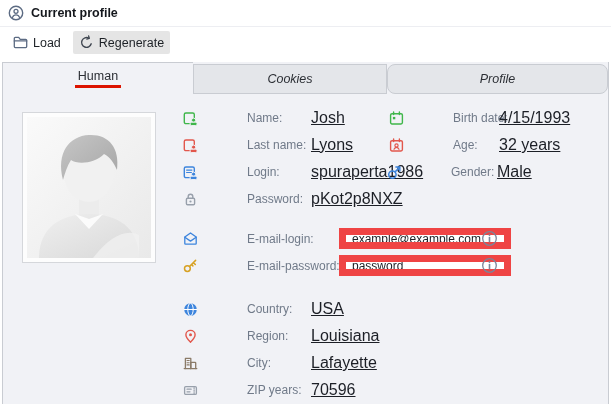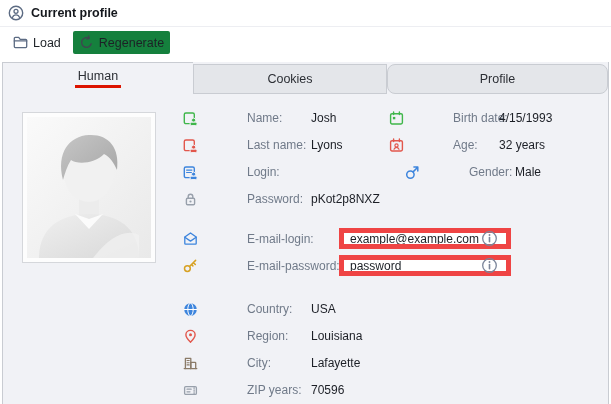--- a/index.html
+++ b/index.html
@@ -17,50 +17,50 @@
   .hdr .hic{width:16px;height:16px;margin-left:8px;flex:none;}
   .hdr-title{margin-left:7px;font-size:12.5px;font-weight:bold;color:#14171c;text-align:right;}
 
   
   .toolbar{position:absolute;left:0;top:27px;right:0;height:31px;background:#fff;
            display:flex;align-items:center;padding-left:7px;}
   .tbtn{display:inline-flex;align-items:center;gap:5px;border:none;background:transparent;
         font-family:inherit;font-size:12.5px;color:#1d2126;padding:4px 6px;margin-right:6px;
         border-radius:2px;cursor:pointer;}
   .tbtn .tic{width:15px;height:15px;flex:none;}
-  .tbtn-active{background:#15803d;}
+  .tbtn-active{background:#e5e5e5;}
 
   
   .panel{position:absolute;left:2px;top:62px;width:607px;bottom:0;box-sizing:border-box;
          background:var(--panel-bg,#f1f2f6);
          border-left:1px solid var(--border,#c9ccd2);
          border-right:1px solid var(--border,#c9ccd2);}
   .tabbar{display:flex;height:32px;}
   .tab{display:flex;align-items:center;justify-content:center;cursor:pointer;box-sizing:border-box;}
   .tab-human{width:190px;border-top:1px solid var(--border,#c9ccd2);}
   .tab-gray{background:var(--tab-bg,#e4e6ea);border:1px solid var(--border,#c9ccd2);
-            margin-top:2px;height:30px;}
+            margin-top:2px;height:30px;font-style:italic;}
   .tab-cookies{width:194px;}
   .tab-profile{flex:1;border-radius:8px;}
   .tab-label{font-size:12.5px;color:#2c2f35;}
   .tab-label-active{padding:0 3px 2px 3px;border-bottom:3px solid var(--accent-red,#dc1400);}
 
   
   .content{position:absolute;left:0;top:0;right:0;bottom:0;}
   .avatar-box{position:absolute;left:19px;top:50px;width:124px;height:141px;
               background:#fdfdfd;border:1px solid #d5d7db;padding:4px;}
   .avatar-box svg{display:block;}
 
   .row{position:absolute;display:flex;align-items:center;height:18px;}
   .row-input{height:21px;}
   .row .ic{width:15px;height:15px;margin-right:5px;flex:none;}
   .lbl{font-size:12px;color:#707a89;white-space:nowrap;flex:none;margin-left:44px;}
   .w1{width:64px;} .w2{width:46px;} .w3{width:92px;}
-  .val{font-size:12px;color:#1c1f26;white-space:nowrap;}
-  .tinput{width:172px;height:21px;box-sizing:border-box;border:5px solid #ef4444;
+  .val{font-size:16px;color:#1c1f26;white-space:nowrap;text-decoration:underline;}
+  .tinput{width:172px;height:21px;box-sizing:border-box;border:7px solid #ef4444;
           background:#fff;font-family:inherit;font-size:12px;color:#1c2026;padding:0 6px;}
   .info{position:absolute;width:17px;height:17px;cursor:pointer;}
 </style>
 </head>
 <body>
 
 <div id="app">
 
   <div class="hdr">
     <svg class="hic" viewBox="0 0 16 16">
@@ -150,20 +150,21 @@
       </div>
 
       <div class="row" style="left:180px;top:101px">
         <svg class="ic" viewBox="0 0 15 15">
           <rect x="1.3" y="2" width="10" height="10.6" rx="1.6" class="sk" style="stroke:var(--icon-blue,#3d85dd);stroke-width:1.4"></rect>
           <path d="M3.6 5.1 h5.3 M3.6 7.5 h5.3" class="sk" style="stroke:var(--icon-blue,#3d85dd);stroke-width:1.2"></path>
           <circle cx="10.6" cy="9.2" r="2.1" style="fill:var(--icon-blue,#3d85dd);stroke:var(--panel-bg,#f1f2f6);stroke-width:1"></circle>
           <rect x="7" y="11.2" width="7.2" height="3.4" rx="1.7" style="fill:var(--icon-blue,#3d85dd);stroke:var(--panel-bg,#f1f2f6);stroke-width:1"></rect>
         </svg>
         <span class="lbl w1">Login:</span>
+        <span class="val">spuraperta1986</span>
       </div>
 
       <div class="row" style="left:180px;top:128px">
         <svg class="ic" viewBox="0 0 15 15">
           <path d="M5.2 6.3 V4.6 a2.3 2.3 0 0 1 4.6 0 V6.3" class="sk" style="stroke:var(--icon-gray,#98a0ab);stroke-width:1.4"></path>
           <rect x="3.4" y="6.3" width="8.2" height="6.4" rx="1.2" class="sk" style="stroke:var(--icon-gray,#98a0ab);stroke-width:1.4"></rect>
           <circle cx="7.5" cy="9.5" r="1.1" style="fill:var(--icon-gray,#98a0ab)"></circle>
         </svg>
         <span class="lbl w1">Password:</span>
         <span class="val">pKot2p8NXZ</span>
@@ -183,21 +184,21 @@
         <svg class="ic" viewBox="0 0 15 15">
           <rect x="1.6" y="2.7" width="11.8" height="10.3" rx="1.4" class="sk" style="stroke:var(--icon-red,#e2574c);stroke-width:1.4"></rect>
           <path d="M4.6 1 v2.6 M10.4 1 v2.6" class="sk" style="stroke:var(--icon-red,#e2574c);stroke-width:1.4"></path>
           <circle cx="7.5" cy="7.4" r="1.6" class="sk" style="stroke:var(--icon-red,#e2574c);stroke-width:1.2"></circle>
           <path d="M5 11.3 c0.7-1.3 1.5-1.9 2.5-1.9 s1.8 0.6 2.5 1.9" class="sk" style="stroke:var(--icon-red,#e2574c);stroke-width:1.2"></path>
         </svg>
         <span class="lbl w2">Age:</span>
         <span class="val">32 years</span>
       </div>
 
-      <div class="row" style="left:402px;top:101px">
+      <div class="row" style="left:384px;top:101px">
         <svg class="ic" viewBox="0 0 15 15">
           <circle cx="5.4" cy="9.6" r="3.7" class="sk" style="stroke:var(--icon-blue,#3d85dd);stroke-width:1.5"></circle>
           <path d="M8.1 6.9 L12.7 2.3 M8.9 2 h3.9 v3.9" class="sk" style="stroke:var(--icon-blue,#3d85dd);stroke-width:1.5"></path>
         </svg>
         <span class="lbl w2">Gender:</span>
         <span class="val">Male</span>
       </div>
 
       <div class="row row-input" style="left:180px;top:166px">
         <svg class="ic" viewBox="0 0 15 15">

